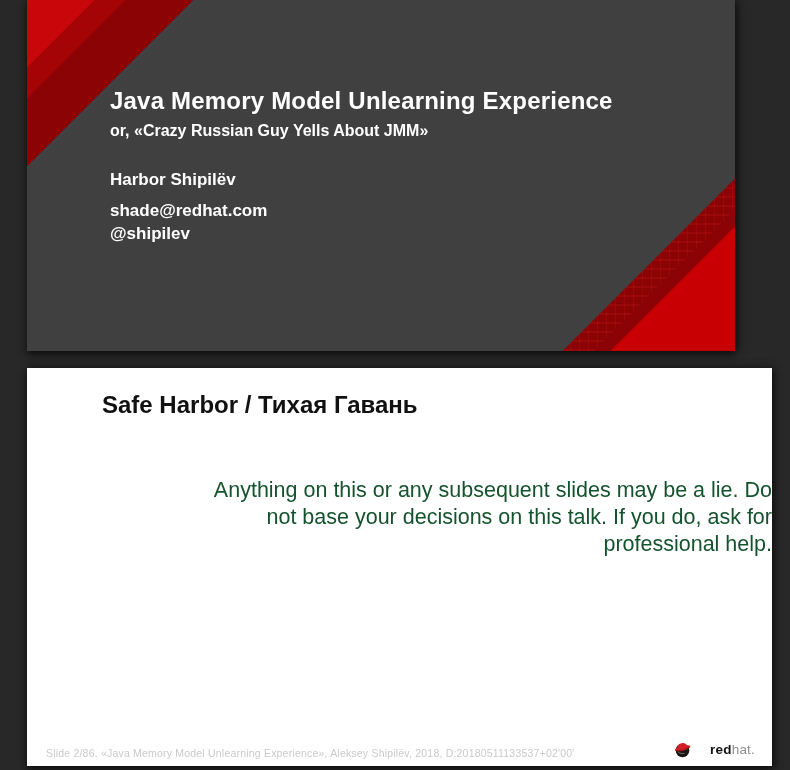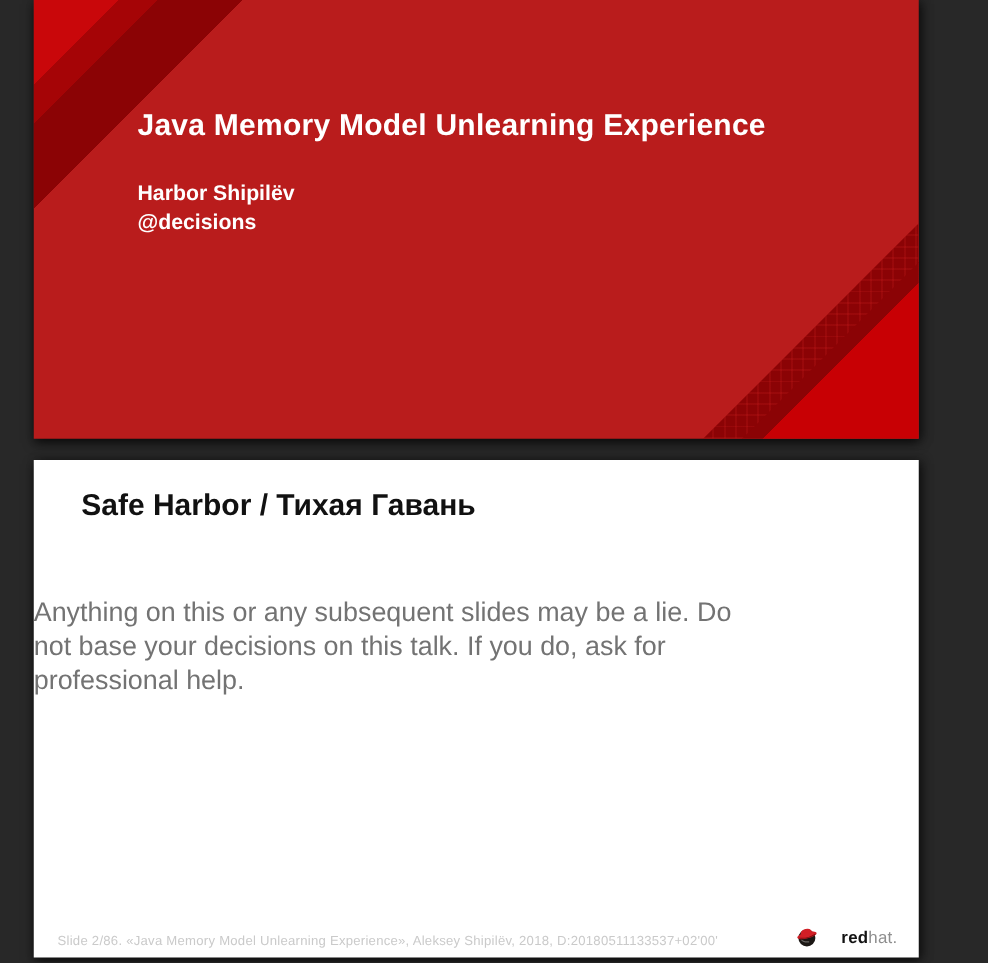--- a/index.html
+++ b/index.html
@@ -20,21 +20,21 @@
     position: absolute;
     left: 27px;
     width: 708px;
     box-shadow: 0 3px 8px rgba(0,0,0,0.65), 3px 0 8px rgba(0,0,0,0.35);
     overflow: hidden;
   }
   
   .slide1 {
     top: 0;
     height: 351px;
-    background: #b91c1c;
+    background: #404040;
   }
   .decor-tl {
     position: absolute;
     left: 0; top: 0;
     width: 300px; height: 300px;
     background: linear-gradient(135deg,
       #c9070a 0 48px,
       #a50406 48px 70px,
       #8b0305 70px 118px,
       rgba(0,0,0,0) 118px);
@@ -92,34 +92,35 @@
     font-size: 17px;
     line-height: 23px;
     font-weight: bold;
   }
   
   .slide2 {
     top: 368px;
     height: 398px;
     background: #ffffff;
     color: #1a1a1a;
+    padding-left: 37px;
   }
   .s2-title {
     margin: 22px 0 0 38px;
     font-size: 24px;
     line-height: 30px;
     font-weight: bold;
     color: #111111;
   }
   .s2-para {
     white-space: pre-line;
-    text-align: left;
+    text-align: right;
     font-size: 21.5px;
     line-height: 27px;
-    color: #737373;
+    color: #14532d;
     margin: 0;
   }
   .s2-para-en { margin-top: 57px; }
   .s2-para-ru { margin-top: 24px; }
   .s2-footer {
     position: absolute;
     left: 19px;
     bottom: 7px;
     font-size: 10.5px;
     letter-spacing: 0.2px;
@@ -144,22 +145,24 @@
 </head>
 <body>
 
 <div class="viewer">
 
   <div class="slide slide1">
     <div class="decor-tl"></div>
     <div class="decor-br"></div>
     <div class="s1-content">
       <div class="s1-title">Java Memory Model Unlearning Experience</div>
+      <div class="s1-subtitle">or, «Crazy Russian Guy Yells About JMM»</div>
       <div class="s1-author">Harbor Shipilëv</div>
-      <div class="s1-twitter">@decisions</div>
+      <div class="s1-email">shade@redhat.com</div>
+      <div class="s1-twitter">@shipilev</div>
     </div>
   </div>
 
   <div class="slide slide2">
     <div class="s2-title">Safe Harbor / Тихая Гавань</div>
     <p class="s2-para s2-para-en">Anything on this or any subsequent slides may be a lie. Do
 not base your decisions on this talk. If you do, ask for
 professional help.</p>
     <div class="s2-footer">Slide 2/86. «Java Memory Model Unlearning Experience», Aleksey Shipilëv, 2018, D:20180511133537+02'00'</div>
     <div class="logo">

